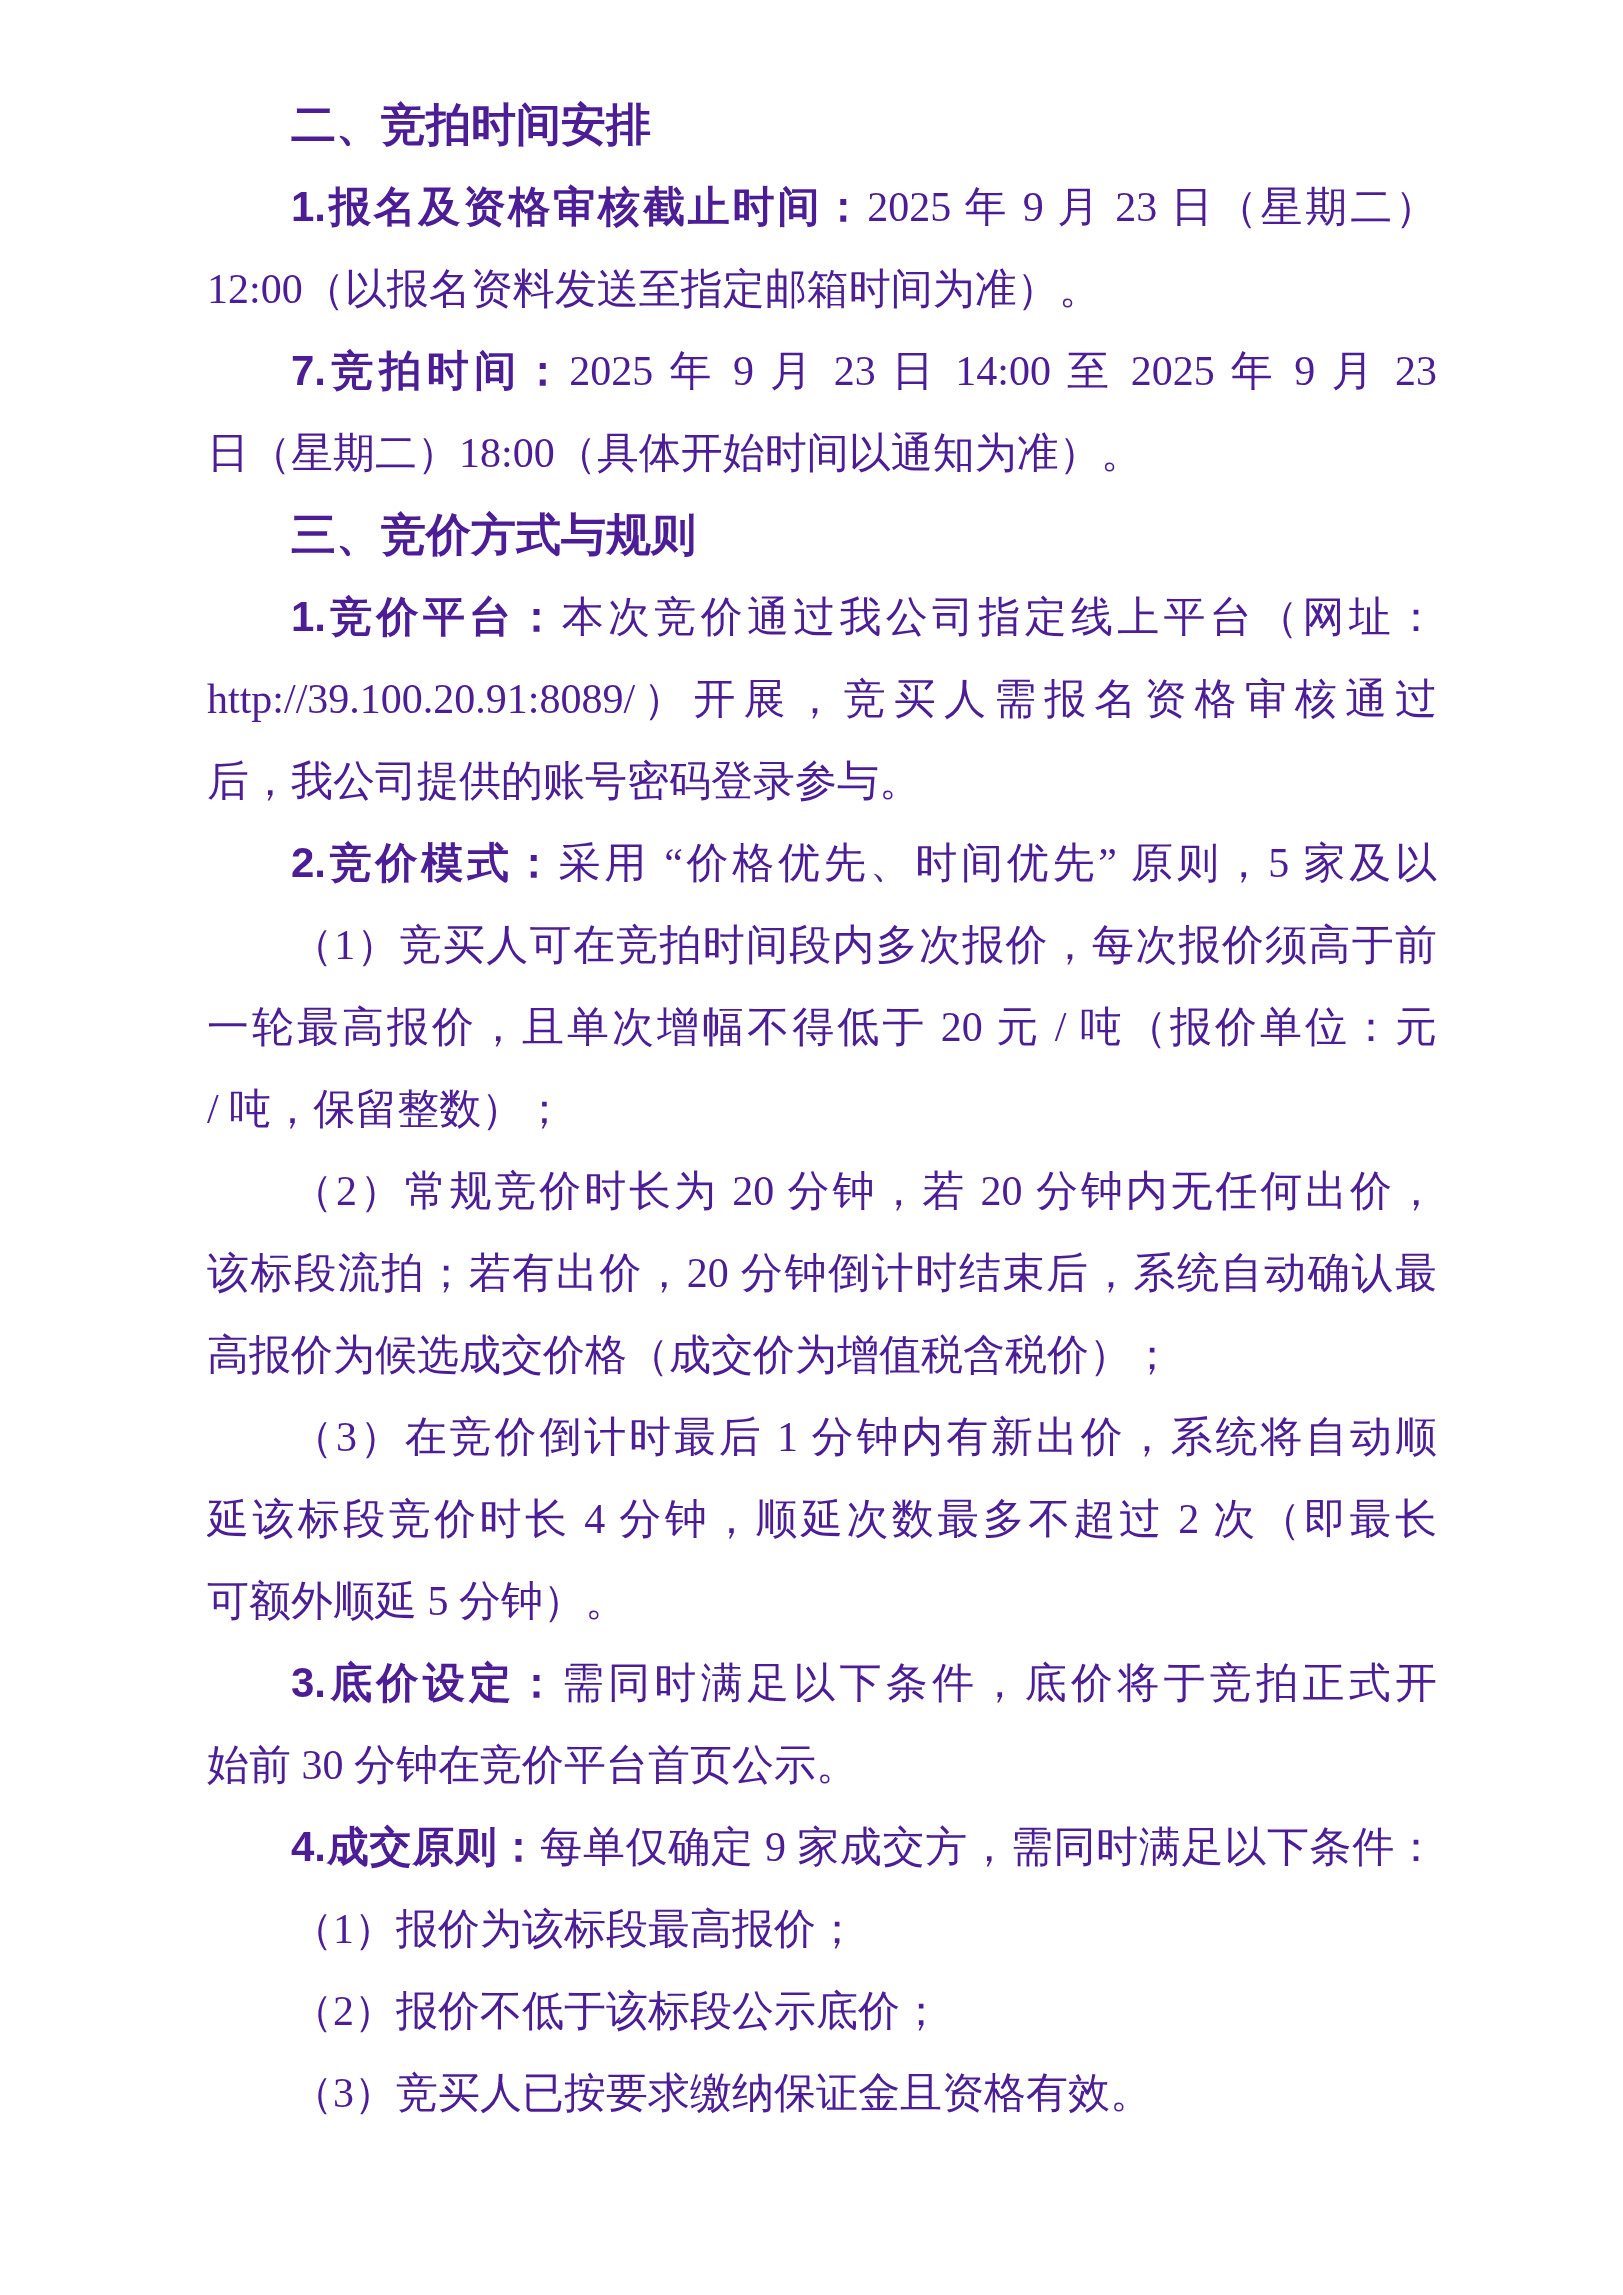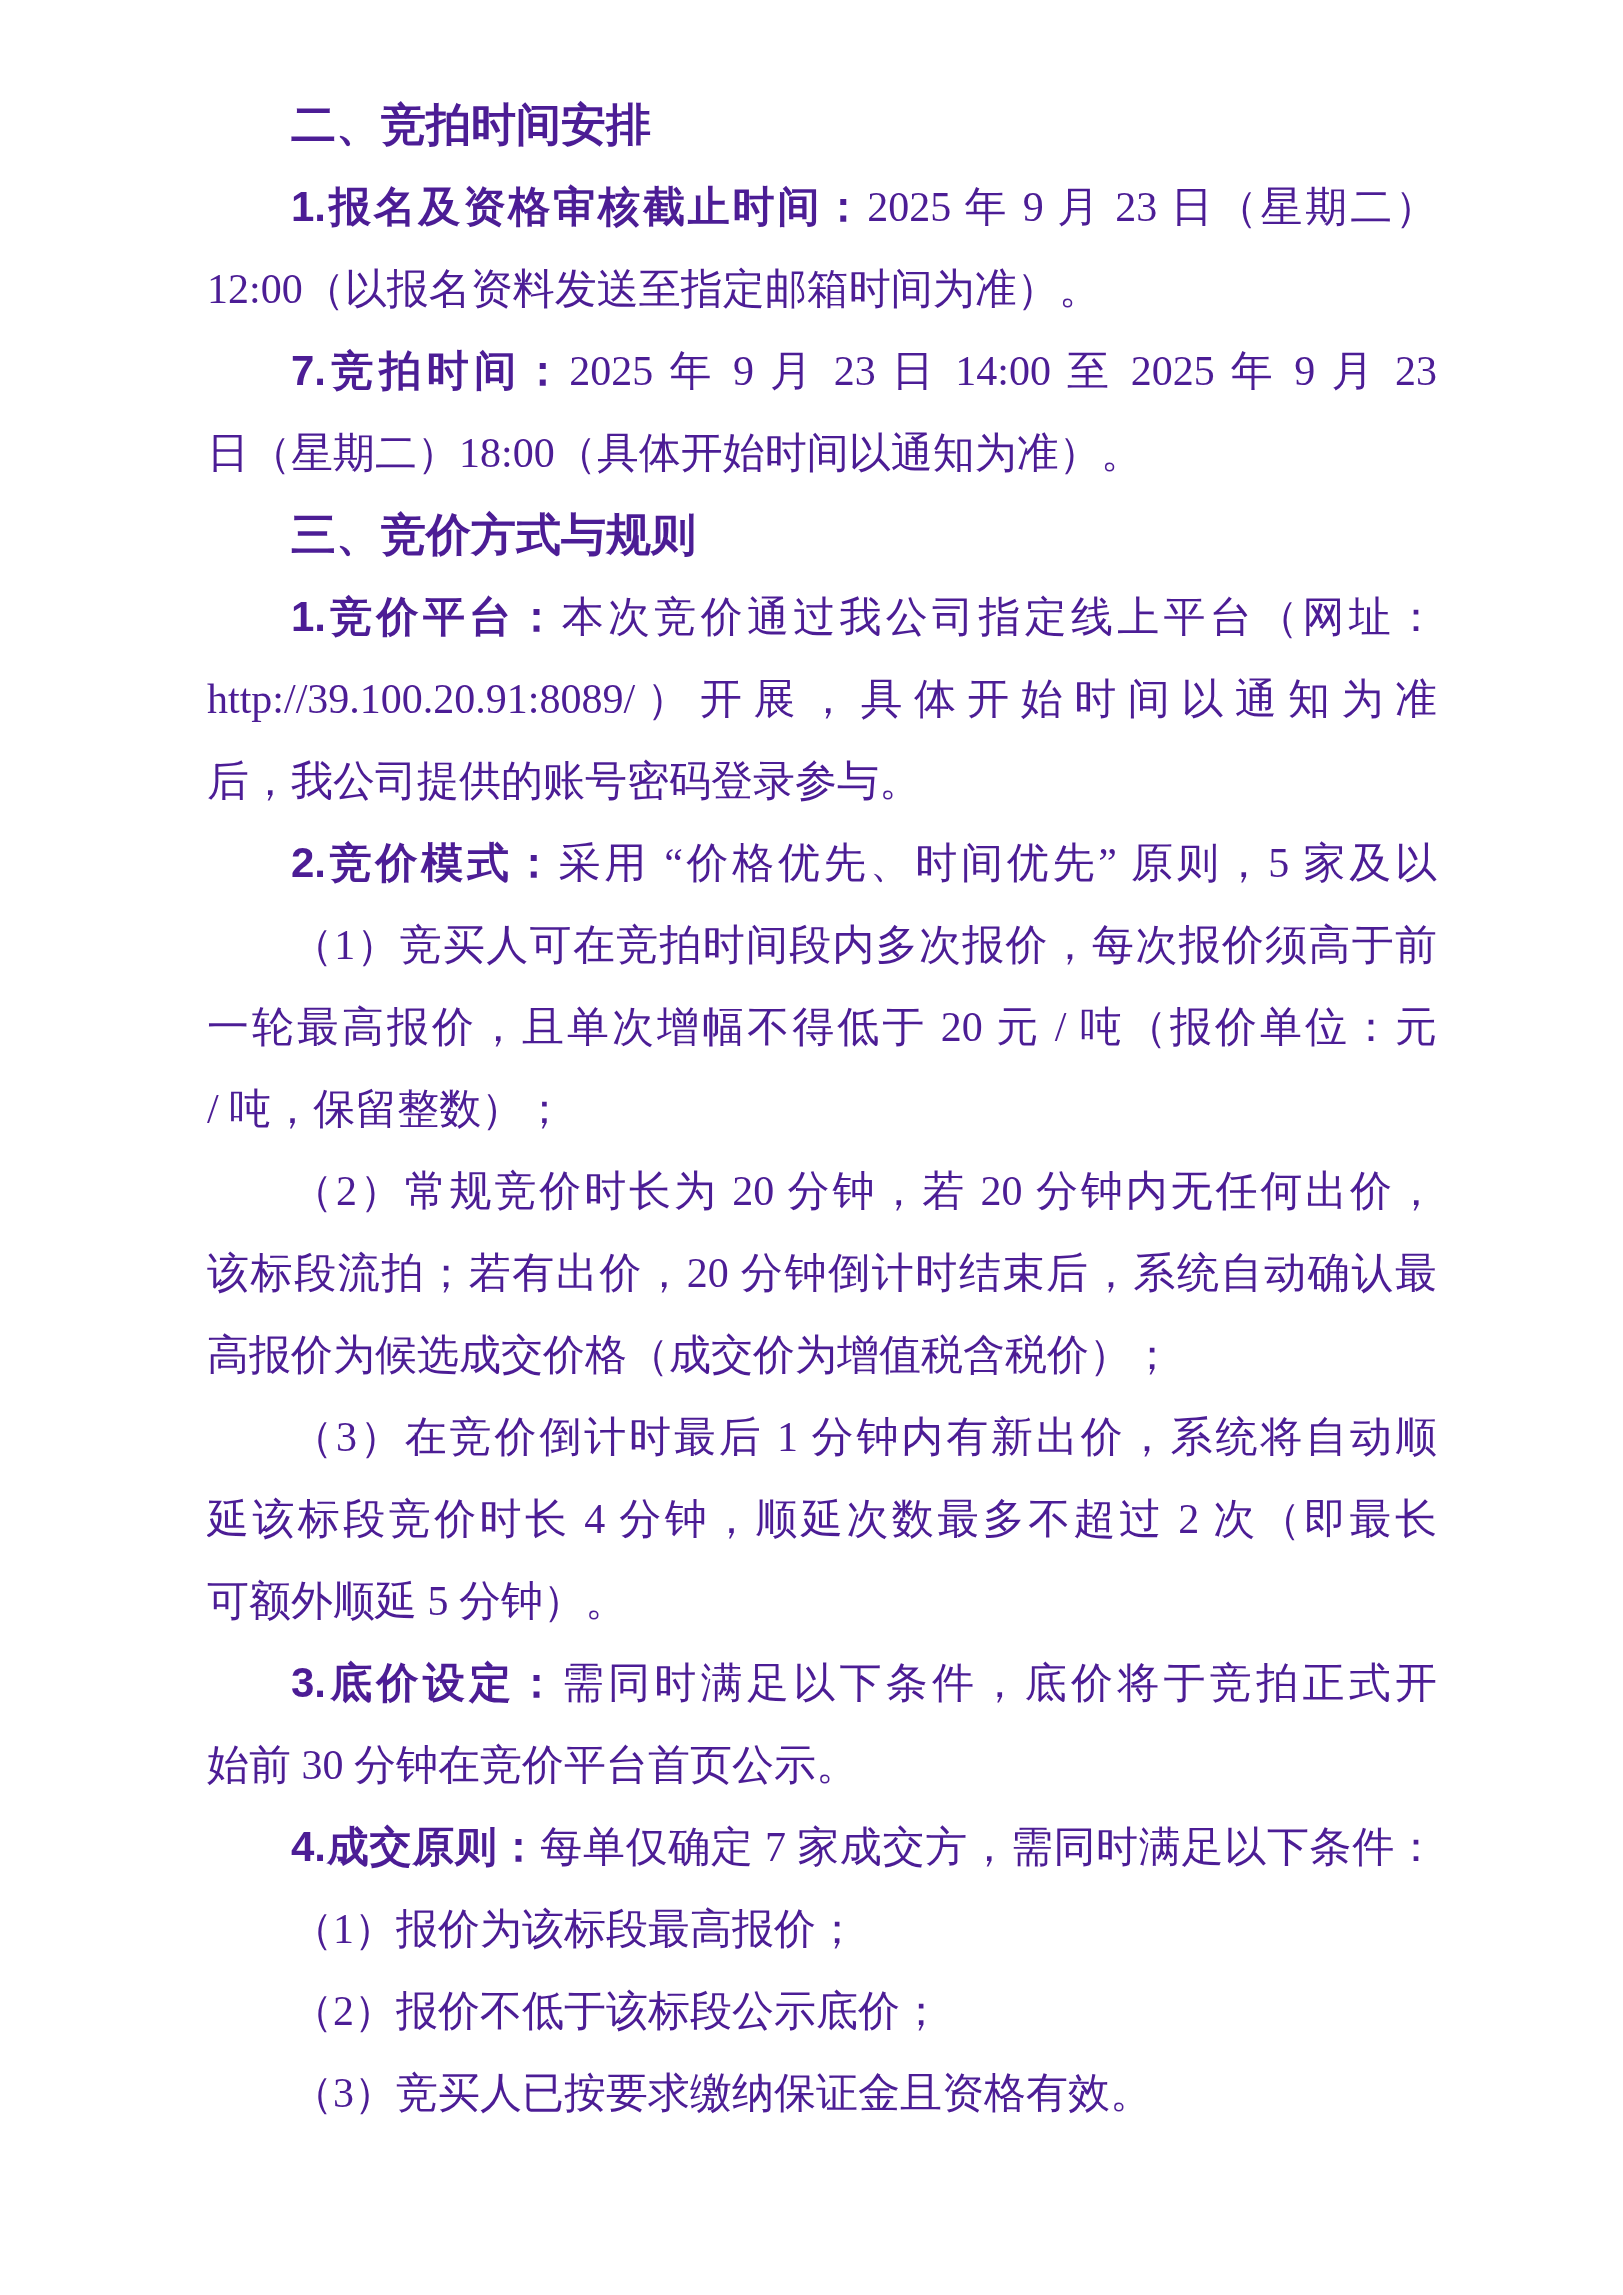--- a/index.html
+++ b/index.html
@@ -49,33 +49,33 @@
 
 <div class="page">
   <div class="doc" id="doc">
       <div class="line heading indent"><span>二、竞拍时间安排</span></div>
       <div class="line indent justify"><span class="lbl">1.报名及资格审核截止时间：</span><span>2025 年 9 月 23 日（星期二）</span></div>
       <div class="line"><span>12:00（以报名资料发送至指定邮箱时间为准）。</span></div>
       <div class="line indent justify"><span class="lbl">7.竞拍时间：</span><span>2025 年 9 月 23 日 14:00 至 2025 年 9 月 23</span></div>
       <div class="line"><span>日（星期二）18:00（具体开始时间以通知为准）。</span></div>
       <div class="line heading indent"><span>三、竞价方式与规则</span></div>
       <div class="line indent justify"><span class="lbl">1.竞价平台：</span><span>本次竞价通过我公司指定线上平台（网址：</span></div>
-      <div class="line justify"><span>http://39.100.20.91:8089/）开展，具体开始时间以通知为准</span></div>
+      <div class="line justify"><span>http://39.100.20.91:8089/）开展，竞买人需报名资格审核通过</span></div>
       <div class="line"><span>后，我公司提供的账号密码登录参与。</span></div>
       <div class="line indent justify"><span class="lbl">2.竞价模式：</span><span>采用 “价格优先、时间优先” 原则，5 家及以</span></div>
       <div class="line indent justify"><span>（1）竞买人可在竞拍时间段内多次报价，每次报价须高于前</span></div>
       <div class="line justify"><span>一轮最高报价，且单次增幅不得低于 20 元 / 吨（报价单位：元</span></div>
       <div class="line"><span>/ 吨，保留整数）；</span></div>
       <div class="line indent justify"><span>（2）常规竞价时长为 20 分钟，若 20 分钟内无任何出价，</span></div>
       <div class="line justify"><span>该标段流拍；若有出价，20 分钟倒计时结束后，系统自动确认最</span></div>
       <div class="line"><span>高报价为候选成交价格（成交价为增值税含税价）；</span></div>
       <div class="line indent justify"><span>（3）在竞价倒计时最后 1 分钟内有新出价，系统将自动顺</span></div>
       <div class="line justify"><span>延该标段竞价时长 4 分钟，顺延次数最多不超过 2 次（即最长</span></div>
       <div class="line"><span>可额外顺延 5 分钟）。</span></div>
       <div class="line indent justify"><span class="lbl">3.底价设定：</span><span>需同时满足以下条件，底价将于竞拍正式开</span></div>
       <div class="line"><span>始前 30 分钟在竞价平台首页公示。</span></div>
-      <div class="line indent justify"><span class="lbl">4.成交原则：</span><span>每单仅确定 7 家成交方，需同时满足以下条件：</span></div>
+      <div class="line indent justify"><span class="lbl">4.成交原则：</span><span>每单仅确定 9 家成交方，需同时满足以下条件：</span></div>
       <div class="line indent"><span>（1）报价为该标段最高报价；</span></div>
       <div class="line indent"><span>（2）报价不低于该标段公示底价；</span></div>
       <div class="line indent"><span>（3）竞买人已按要求缴纳保证金且资格有效。</span></div>
     </div>
 </div>
 
 
 </body></html>

